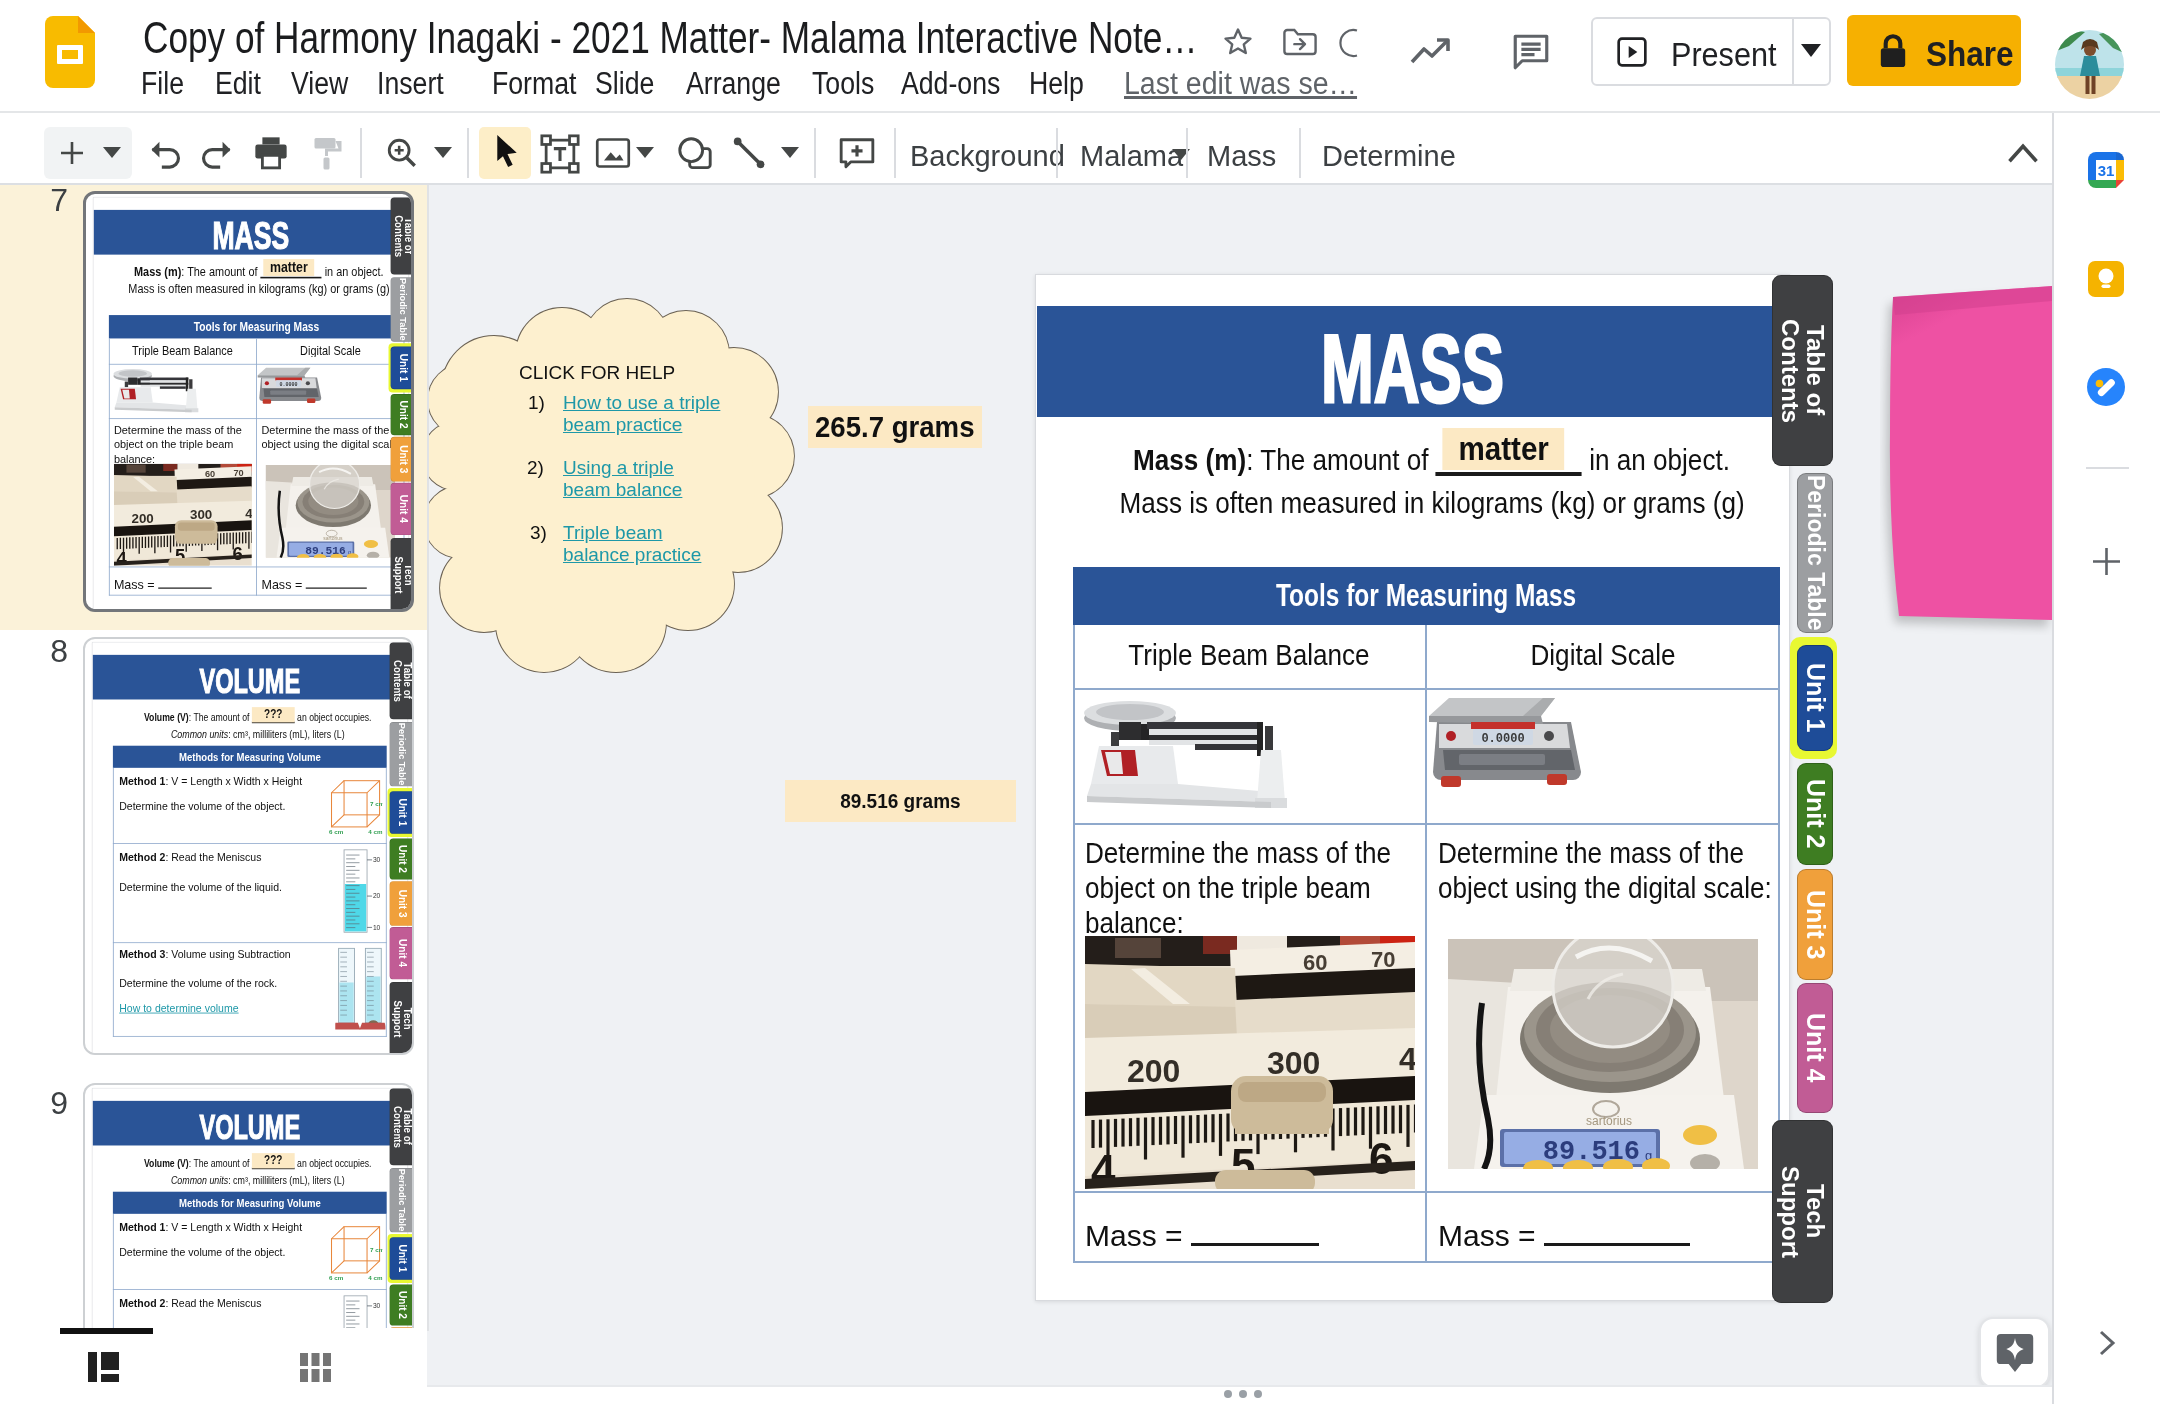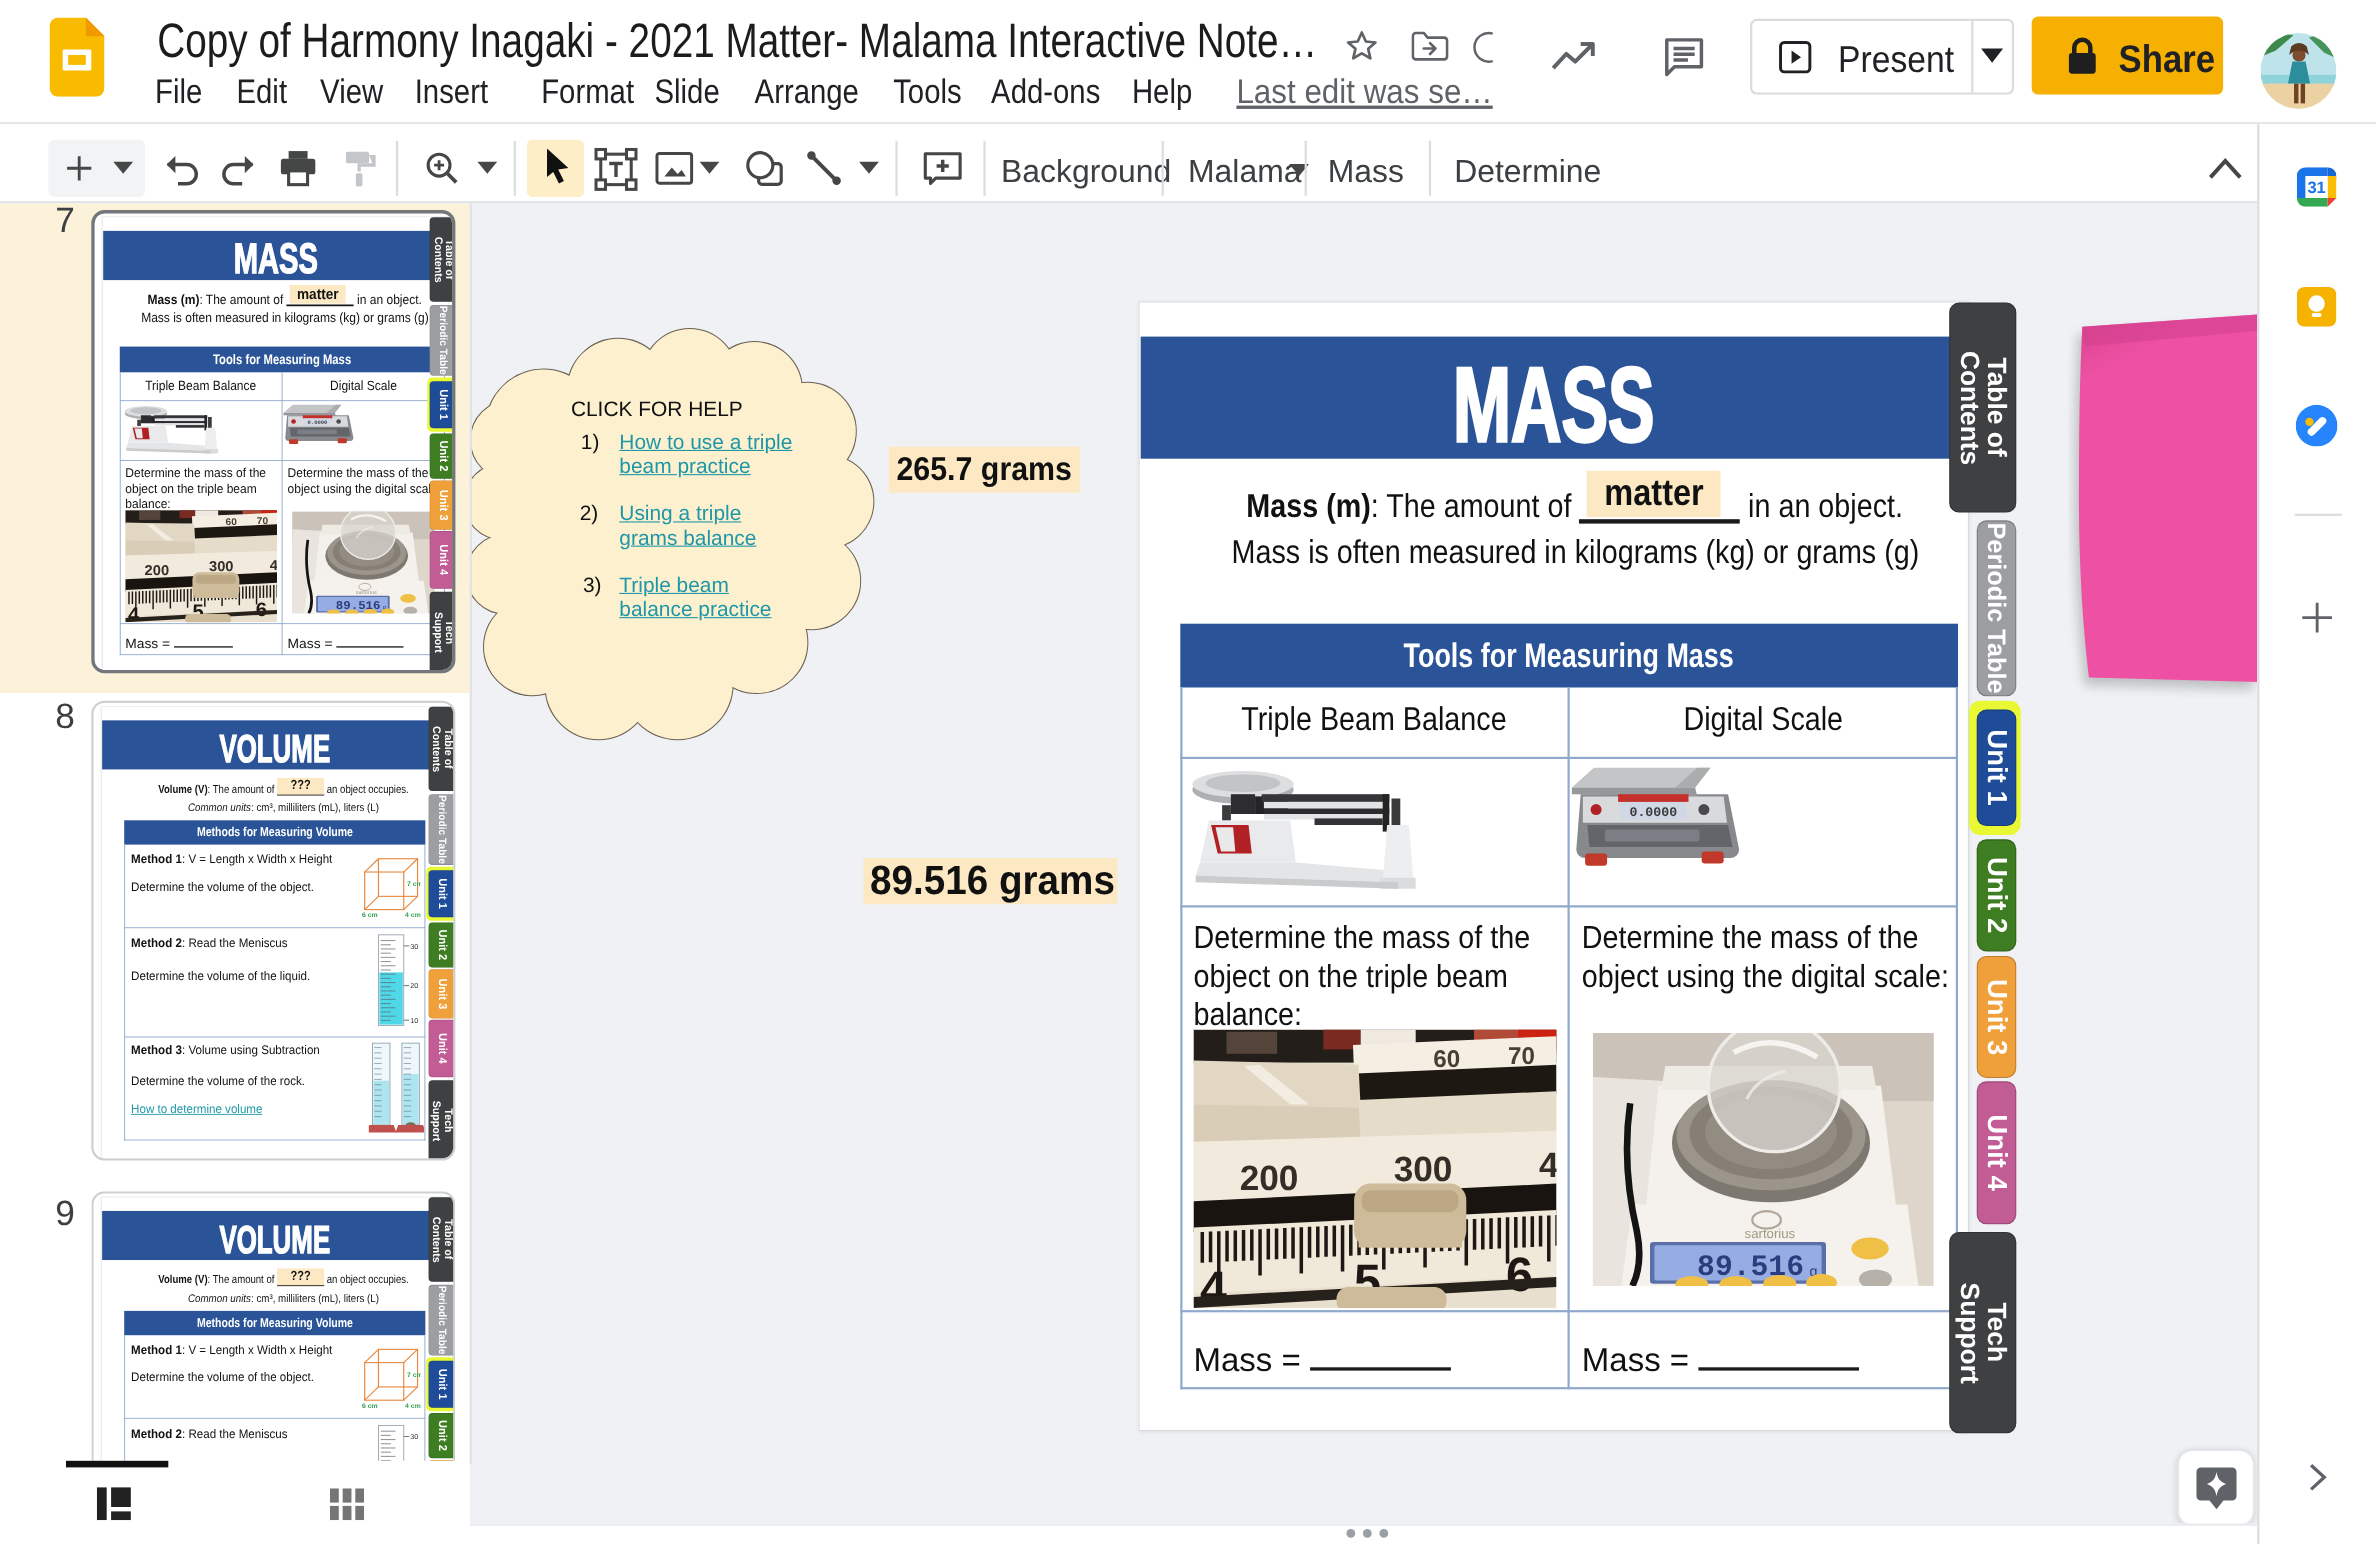--- a/index.html
+++ b/index.html
@@ -404,26 +404,26 @@
         <circle cx="40" cy="226" r="36"></circle>
         <circle cx="36" cy="160" r="34"></circle>
         <circle cx="44" cy="104" r="36"></circle>
         <ellipse cx="185" cy="190" rx="150" ry="130"></ellipse>
       </g>
   </svg>
   <div class="abs" style="left:99px;top:66px;width:240px;font-size:19px;color:#111;line-height:21px;">CLICK FOR HELP</div>
   <div class="abs" style="left:108px;top:96px;font-size:19px;color:#111;">1)</div>
   <div class="abs" style="left:143px;top:96px;width:166px;font-size:19px;line-height:22px;"><span style="color:#1e98a8;text-decoration:underline;">How to use a triple beam practice</span></div>
   <div class="abs" style="left:107px;top:161px;font-size:19px;color:#111;">2)</div>
-  <div class="abs" style="left:143px;top:161px;width:150px;font-size:19px;line-height:22px;"><span style="color:#1e98a8;text-decoration:underline;">Using a triple grams balance</span></div>
+  <div class="abs" style="left:143px;top:161px;width:150px;font-size:19px;line-height:22px;"><span style="color:#1e98a8;text-decoration:underline;">Using a triple beam balance</span></div>
   <div class="abs" style="left:110px;top:226px;font-size:19px;color:#111;">3)</div>
   <div class="abs" style="left:143px;top:226px;width:160px;font-size:19px;line-height:22px;"><span style="color:#1e98a8;text-decoration:underline;">Triple beam balance practice</span></div>
 </div>
 <div class="abs" style="left:808px;top:406px;width:174px;height:42px;background:#fce9c4;text-align:center;white-space:nowrap;line-height:42px;font-size:30px;font-weight:bold;color:#111;"><span style="display:inline-block;transform:scaleX(0.92);">265.7 grams</span></div>
-<div class="abs" style="left:785px;top:780px;width:231px;height:42px;background:#fce9c4;text-align:center;white-space:nowrap;line-height:42px;font-size:37px;font-weight:bold;color:#111;"><span style="display:inline-block;transform:scaleX(0.95);">89.516 grams</span></div>
+<div class="abs" style="left:785px;top:780px;width:231px;height:42px;background:#fce9c4;text-align:center;white-space:nowrap;line-height:42px;font-size:20px;font-weight:bold;color:#111;"><span style="display:inline-block;transform:scaleX(0.95);">89.516 grams</span></div>
 
 <svg class="abs" style="left:1880px;top:275px;" width="172px" height="360px" viewBox="0 0 172 360">
   <defs>
     <linearGradient id="pg" x1="0" y1="0" x2="0.25" y2="1">
       <stop offset="0" stop-color="#d6408e"></stop>
       <stop offset="0.18" stop-color="#ee51a3"></stop>
       <stop offset="1" stop-color="#ee51a3"></stop>
     </linearGradient>
   </defs>
   <path d="M13 24 L172 13 L172 347 L19 343 Q9 260 10 160 Q10 80 13 24 Z" fill="rgba(0,0,0,0.20)" transform="translate(-4,5)" style="filter:blur(5px);"></path>

